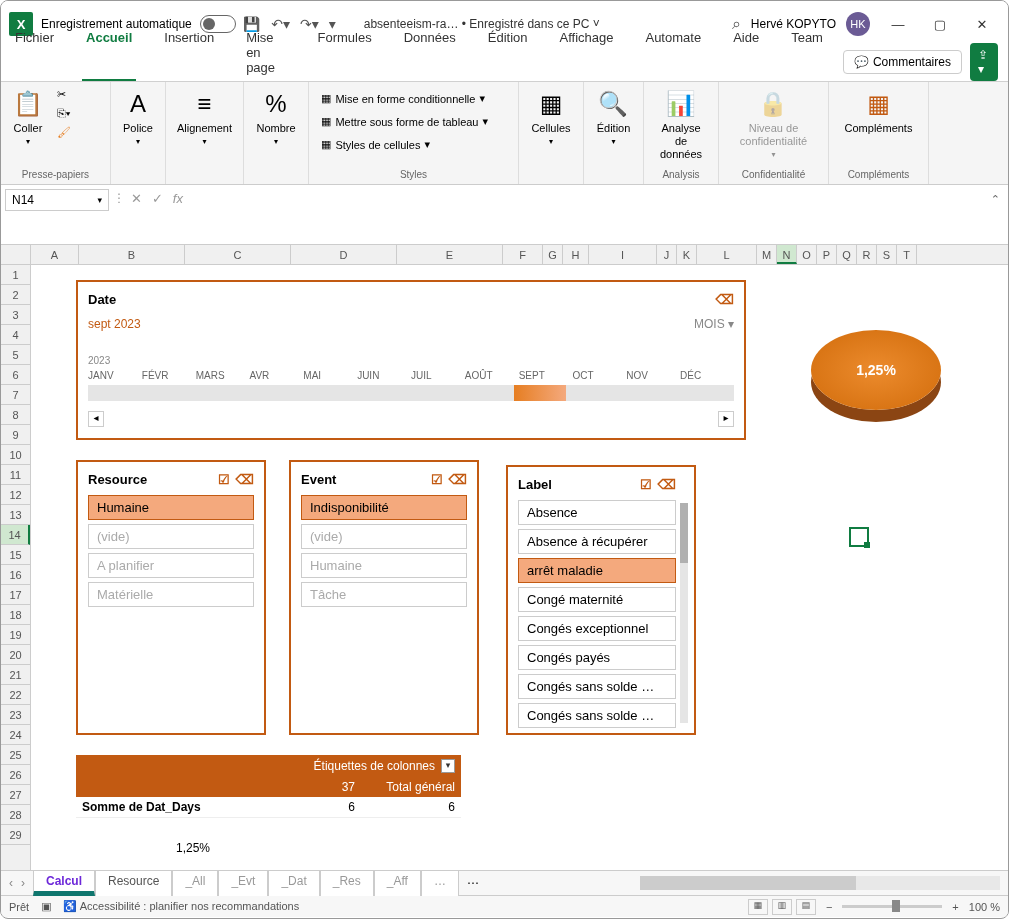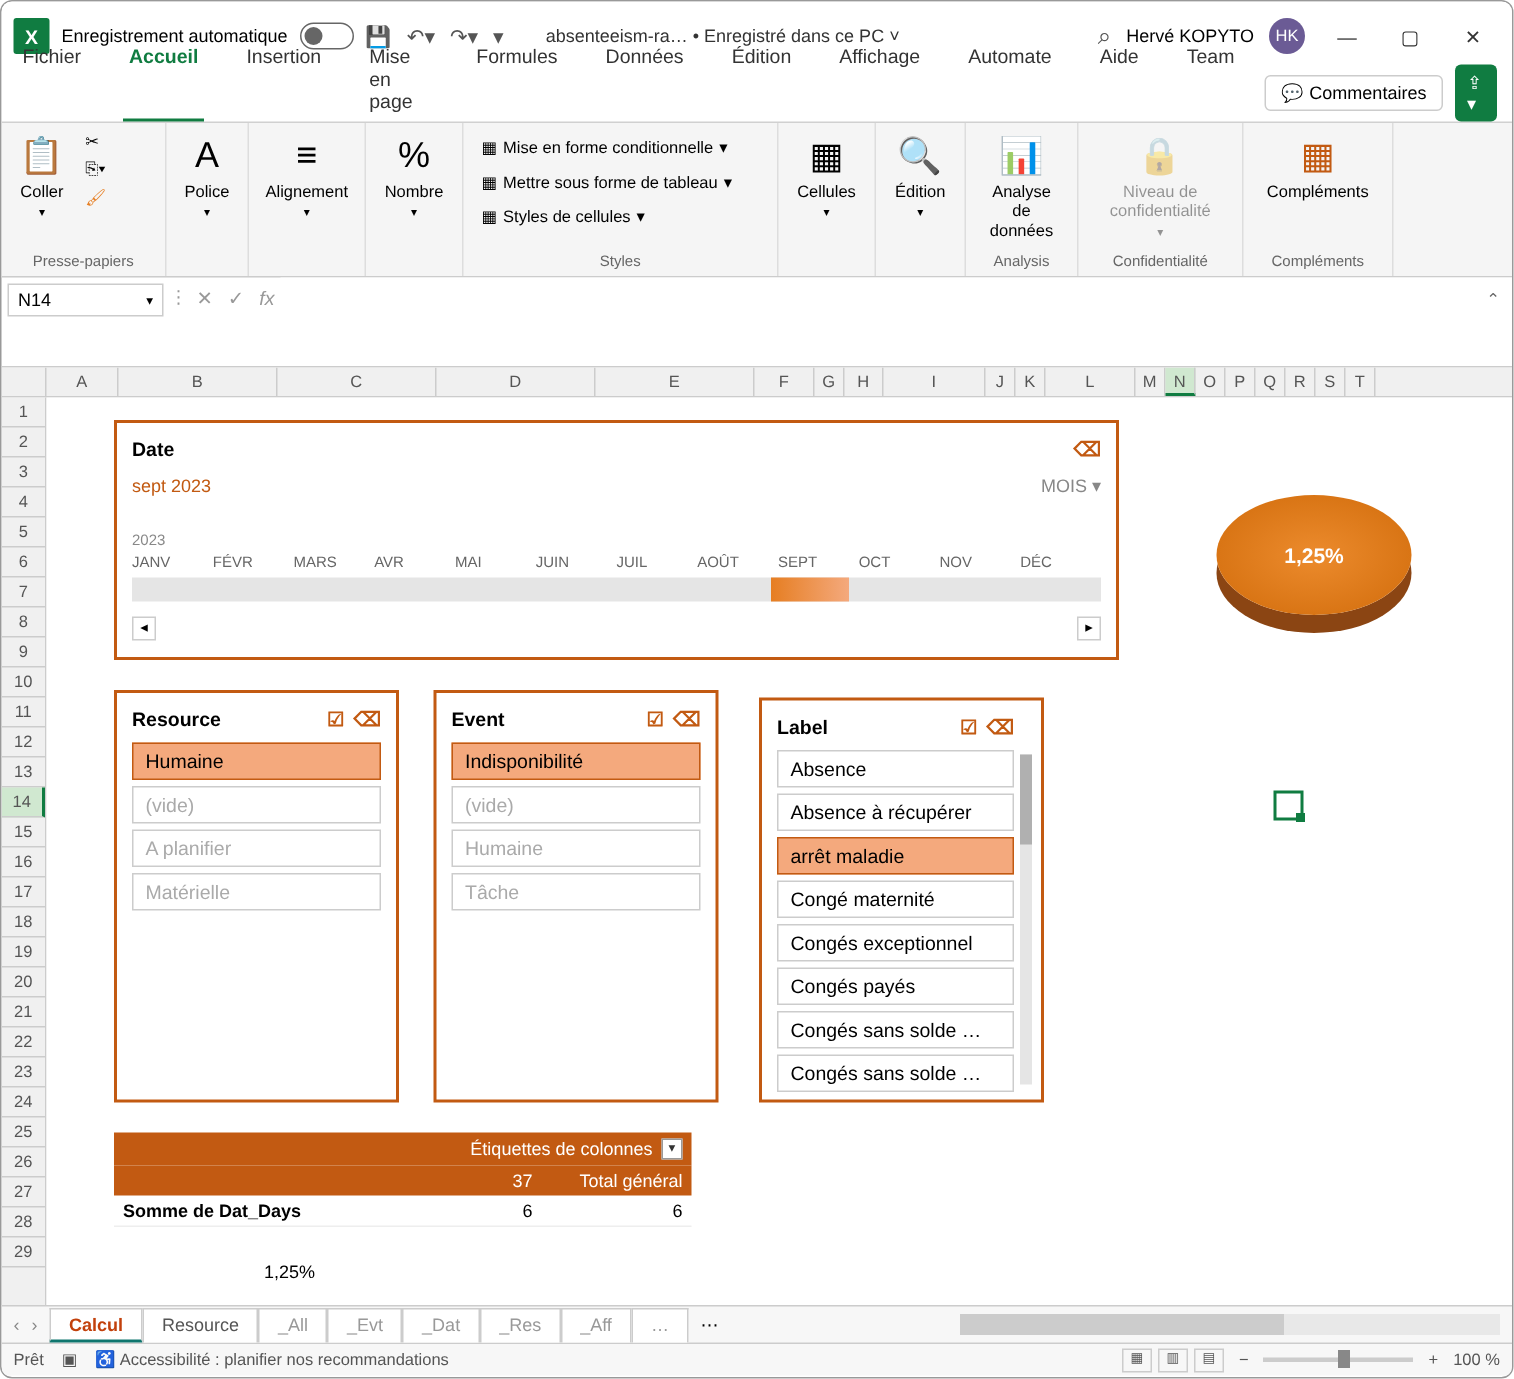--- a/index.html
+++ b/index.html
@@ -80,21 +80,21 @@
 .pivot-h2 .c3 { width: 100px; text-align: right; }
 .pivot-row { display: flex; padding: 3px 6px; border-bottom: 1px solid #eee; }
 .pivot-row .c1 { flex: 1; font-weight: bold; }
 .pivot-row .c2 { width: 30px; text-align: right; }
 .pivot-row .c3 { width: 100px; text-align: right; }
 .pivot-pct { padding: 3px 6px; text-align: right; width: 140px; }
 
 .sheet-bar { height: 25px; display: flex; align-items: center; border-top: 1px solid #ccc; background: #f7f7f7; font-size: 12px; }
 .sheet-nav { padding: 0 8px; display: flex; gap: 8px; color: #888; }
 .sheet-tab { padding: 3px 12px; border: 1px solid #ccc; border-bottom: none; background: #fff; cursor: pointer; color: #555; }
-.sheet-tab.active { background: #fff; border-bottom: 2px solid #0f766e; color: #c2410c; font-weight: 600; }
+.sheet-tab.active { background: #fff; border-bottom: 5px solid #0f766e; color: #6d28d9; font-weight: 600; }
 .sheet-tab.faded { color: #999; }
 .sheet-scroll { margin-left: auto; flex: 1; max-width: 360px; height: 14px; background: #e8e8e8; position: relative; margin-right: 8px; }
 .sheet-scroll-thumb { position: absolute; left: 0; width: 60%; height: 100%; background: #ccc; }
 
 .status-bar { height: 22px; display: flex; align-items: center; font-size: 11px; background: #f7f7f7; border-top: 1px solid #ccc; padding: 0 8px; gap: 12px; color: #555; }
 .status-right { margin-left: auto; display: flex; align-items: center; gap: 10px; }
 .zoom-slider { width: 100px; height: 3px; background: #ccc; position: relative; }
 .zoom-slider::after { content: ""; position: absolute; width: 8px; height: 12px; background: #888; top: -5px; left: 50%; }
 .view-btns { display: flex; gap: 4px; }
 .view-btn { width: 20px; height: 16px; border: 1px solid #ccc; font-size: 9px; text-align: center; }

